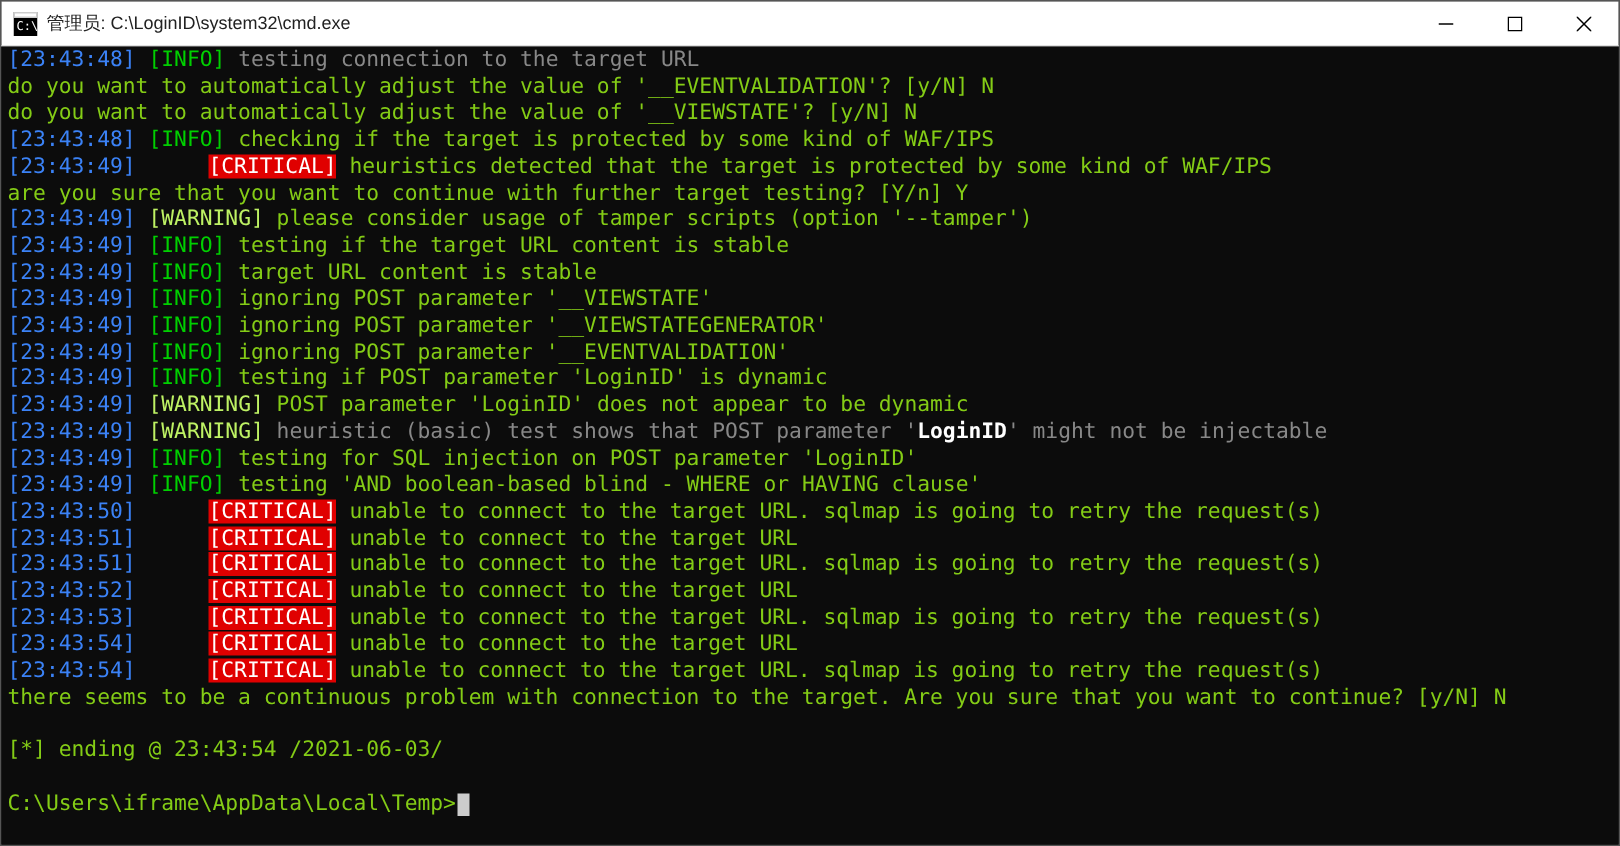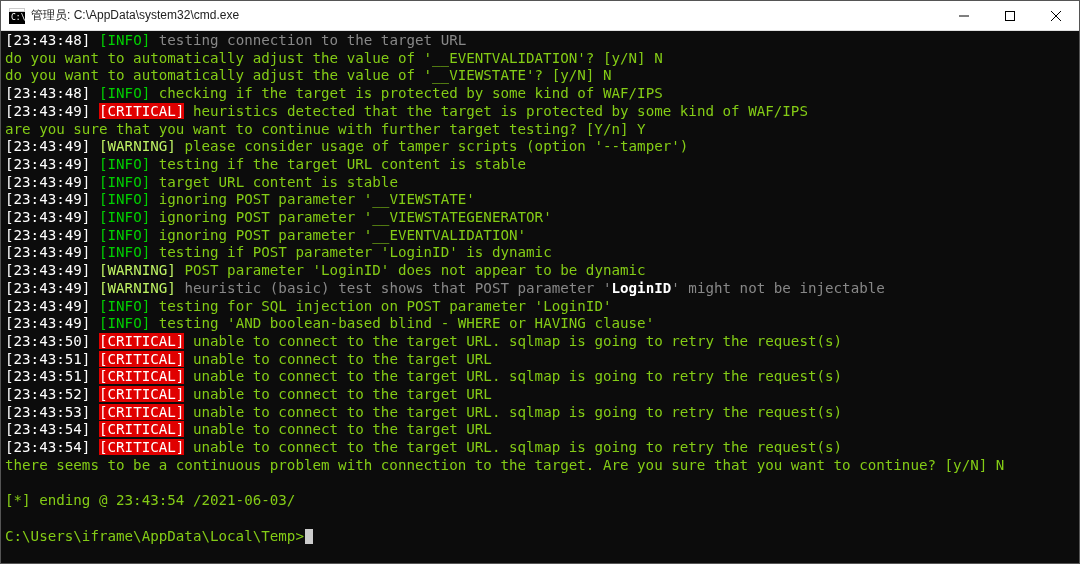--- a/index.html
+++ b/index.html
@@ -59,24 +59,24 @@
       padding: 1px 4px 2px 4px;
       font-size: 14.2px;
       line-height: 17.7px;
       color: #cccccc;
       white-space: pre;
       overflow: hidden;
       font-family: "NSimSun", "SimSun", "Consolas", monospace;
       letter-spacing: 0px;
     }
     .line { white-space: pre; }
-    .ts  { color: #ffffff; }           
+    .ts  { color: #3b82f6; }           
     .infotag  { color: #00d000; }
     .warntag  { color: #bef264; }
-    .crittag  { background: #e00000; color: #ffffff; }
+    .crittag  { background: #e00000; color: #ffffff; margin-left: 40px; }
     .dim      { color: #888888; }
     .msg      { color: #84cc16; }
     .bright   { color: #ffffff; font-weight: bold; }
     .cursor {
       display: inline-block;
       width: 8px;
       height: 15px;
       background: #ccc;
       vertical-align: text-bottom;
       margin-left: 1px;
@@ -89,21 +89,21 @@
 
   <div class="titlebar">
     <span class="title-icon">
       <svg width="16" height="16" viewBox="0 0 16 16">
         <rect x="0" y="0" width="16" height="16" fill="#000"></rect>
         <rect x="0" y="0" width="16" height="4" fill="#ccc"></rect>
         <rect x="1" y="1" width="14" height="2" fill="#fff"></rect>
         <text x="2" y="12" font-size="8" fill="#fff" font-family="monospace">C:\</text>
       </svg>
     </span>
-    <span class="title-text">管理员: C:\AppData\system32\cmd.exe</span>
+    <span class="title-text">管理员: C:\LoginID\system32\cmd.exe</span>
     <div class="win-controls">
       <div class="win-btn">
         <svg width="10" height="10" viewBox="0 0 10 10">
             <path d="M0 5 H10" stroke="#000" stroke-width="1"></path>
           </svg>
       </div>
       <div class="win-btn">
         <svg width="10" height="10" viewBox="0 0 10 10">
             <rect x="0.5" y="0.5" width="9" height="9" fill="none" stroke="#000" stroke-width="1"></rect>
           </svg>

